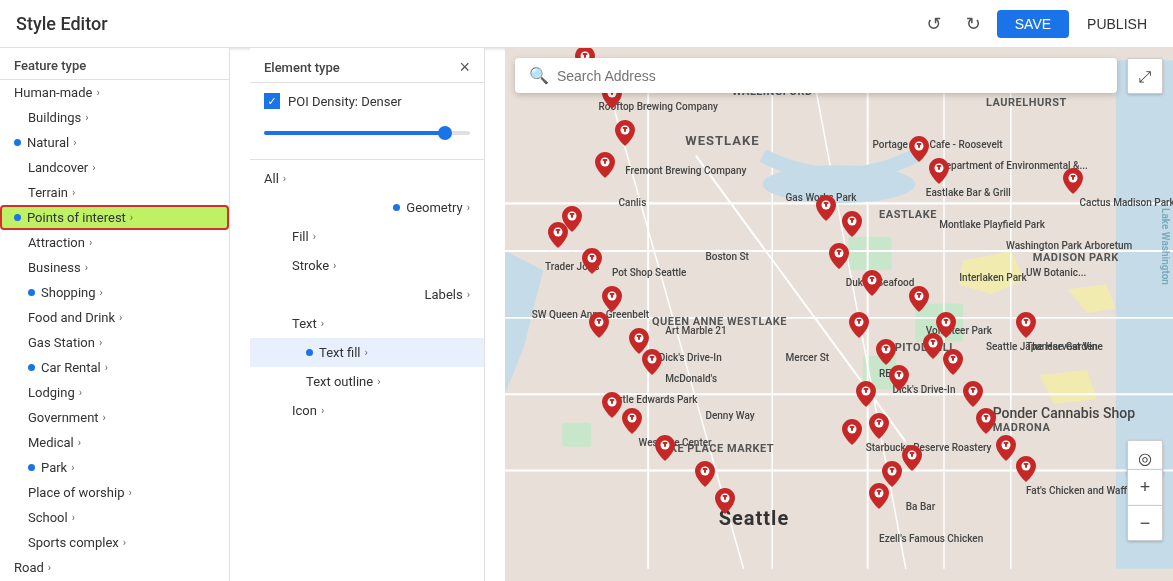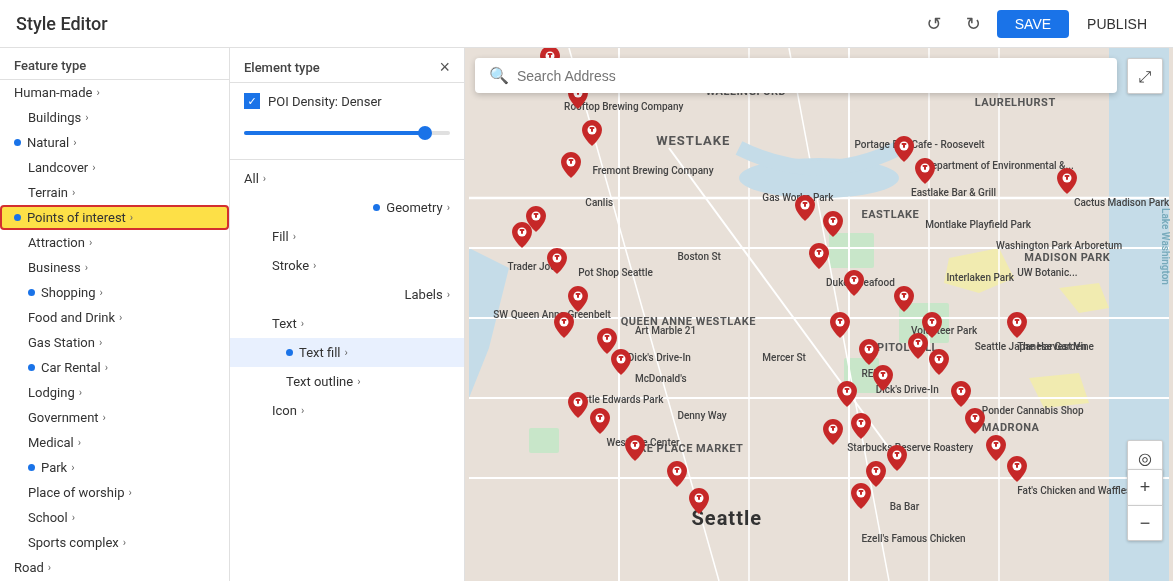--- a/index.html
+++ b/index.html
@@ -17,21 +17,21 @@
       background: none; border: none; cursor: pointer; color: #555; padding: 4px 8px; font-size: 18px;
     }
     .btn-save {
       background: #1a73e8; color: #fff; border: none; border-radius: 4px;
       padding: 6px 18px; font-size: 14px; font-weight: 500; cursor: pointer;
     }
     .btn-publish {
       background: none; border: none; color: #333; font-size: 14px; font-weight: 500; cursor: pointer; padding: 6px 10px;
     }
 
-    .main-content { display: flex; flex: 1; overflow: hidden; }
+    .main-content { display: flex; flex: 1; overflow: hidden; gap: 20px; }
 
     
     .feature-panel {
       width: 230px; flex-shrink: 0; border-right: 1px solid #e0e0e0;
       overflow-y: auto; background: #fff;
     }
     .panel-header {
       padding: 10px 14px 6px; font-size: 13px; font-weight: 500; color: #444;
       border-bottom: 1px solid #e0e0e0;
     }
@@ -40,21 +40,21 @@
       cursor: pointer; color: #333; font-size: 13px;
       white-space: nowrap;
     }
     .feature-item .dot {
       width: 7px; height: 7px; border-radius: 50%;
       background: #1a73e8; margin-right: 6px; flex-shrink: 0;
     }
     .feature-item .chevron { margin-left: 4px; color: #666; font-size: 11px; }
     .feature-item.indent1 { padding-left: 28px; }
     .feature-item.selected {
-      border: 2px solid #d32f2f; border-radius: 4px; background: #fde047;
+      border: 2px solid #d32f2f; border-radius: 4px; background: #bef264;
       padding: 3px 12px;
     }
 
     
     .element-panel {
       width: 235px; flex-shrink: 0; border-right: 1px solid #e0e0e0;
       background: #fff; overflow-y: auto;
     }
     .element-panel-header {
       display: flex; align-items: center; justify-content: space-between;
@@ -365,21 +365,21 @@
           <div style="position: absolute; top: 28%; left: 17%; pointer-events: none; white-space: nowrap; font-size: 10px; font-weight: 500; color: rgb(68, 68, 68); text-align: center;">Canlis</div>
           <div style="position: absolute; top: 41%; left: 16%; pointer-events: none; white-space: nowrap; font-size: 10px; font-weight: 500; color: rgb(68, 68, 68);">Pot Shop Seattle</div>
           <div style="position: absolute; top: 43%; left: 51%; pointer-events: none; white-space: nowrap; font-size: 10px; font-weight: 500; color: rgb(68, 68, 68);">Duke's Seafood</div>
           <div style="position: absolute; top: 52%; left: 24%; pointer-events: none; white-space: nowrap; font-size: 10px; font-weight: 500; color: rgb(68, 68, 68);">Art Marble 21</div>
           <div style="position: absolute; top: 57%; left: 23%; pointer-events: none; white-space: nowrap; font-size: 10px; font-weight: 500; color: rgb(68, 68, 68);">Dick's Drive-In</div>
           <div style="position: absolute; top: 61%; left: 24%; pointer-events: none; white-space: nowrap; font-size: 10px; font-weight: 500; color: rgb(68, 68, 68);">McDonald's</div>
           <div style="position: absolute; top: 65%; left: 15%; pointer-events: none; white-space: nowrap; font-size: 10px; font-weight: 500; color: rgb(68, 68, 68);">Myrtle Edwards Park</div>
           <div style="position: absolute; top: 73%; left: 20%; pointer-events: none; white-space: nowrap; font-size: 10px; font-weight: 500; color: rgb(68, 68, 68);">Westlake Center</div>
           <div style="position: absolute; top: 74%; left: 54%; pointer-events: none; white-space: nowrap; font-size: 10px; font-weight: 500; color: rgb(68, 68, 68);">Starbucks Reserve Roastery</div>
           <div style="position: absolute; top: 63%; left: 58%; pointer-events: none; white-space: nowrap; font-size: 10px; font-weight: 500; color: rgb(68, 68, 68);">Dick's Drive-In</div>
-          <div style="position: absolute; top: 67%; left: 73%; pointer-events: none; white-space: nowrap; font-size: 10px; font-weight: 500; color: rgb(68, 68, 68);">Ponder Cannabis Shop</div>
+          <div style="position: absolute; top: 67%; left: 73%; pointer-events: none; white-space: nowrap; font-size: 14px; font-weight: 500; color: rgb(68, 68, 68);">Ponder Cannabis Shop</div>
           <div style="position: absolute; top: 17%; left: 55%; pointer-events: none; white-space: nowrap; font-size: 10px; font-weight: 500; color: rgb(68, 68, 68);">Portage Bay Cafe - Roosevelt</div>
           <div style="position: absolute; top: 21%; left: 65%; pointer-events: none; white-space: nowrap; font-size: 10px; font-weight: 500; color: rgb(68, 68, 68);">Department of Environmental &amp;...</div>
           <div style="position: absolute; top: 26%; left: 63%; pointer-events: none; white-space: nowrap; font-size: 10px; font-weight: 500; color: rgb(68, 68, 68);">Eastlake Bar &amp; Grill</div>
           <div style="position: absolute; top: 55%; left: 78%; pointer-events: none; white-space: nowrap; font-size: 10px; font-weight: 500; color: rgb(68, 68, 68);">The Harvest Vine</div>
           <div style="position: absolute; top: 82%; left: 78%; pointer-events: none; white-space: nowrap; font-size: 10px; font-weight: 500; color: rgb(68, 68, 68);">Fat's Chicken and Waffles</div>
           <div style="position: absolute; top: 85%; left: 60%; pointer-events: none; white-space: nowrap; font-size: 10px; font-weight: 500; color: rgb(68, 68, 68);">Ba Bar</div>
           <div style="position: absolute; top: 91%; left: 56%; pointer-events: none; white-space: nowrap; font-size: 10px; font-weight: 500; color: rgb(68, 68, 68);">Ezell's Famous Chicken</div>
           <div style="position: absolute; top: 27%; left: 42%; pointer-events: none; white-space: nowrap; font-size: 10px; font-weight: 500; color: rgb(68, 68, 68);">Gas Works Park</div>
           <div style="position: absolute; top: 52%; left: 63%; pointer-events: none; white-space: nowrap; font-size: 10px; font-weight: 500; color: rgb(68, 68, 68);">Volunteer Park</div>
           <div style="position: absolute; top: 49%; left: 4%; pointer-events: none; white-space: nowrap; font-size: 10px; font-weight: 500; color: rgb(68, 68, 68);">SW Queen Anne Greenbelt</div>

